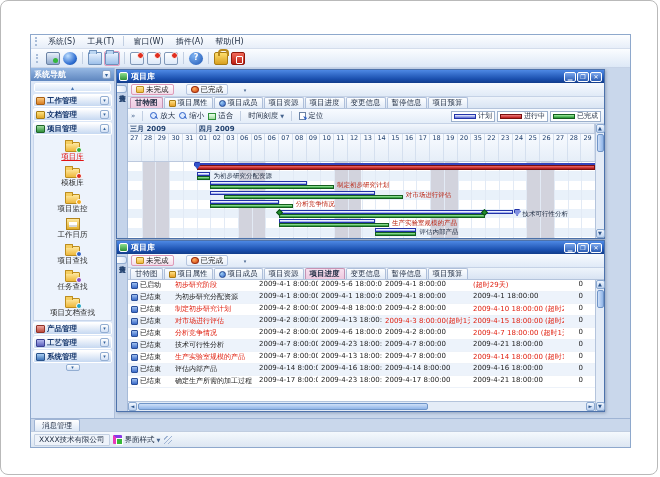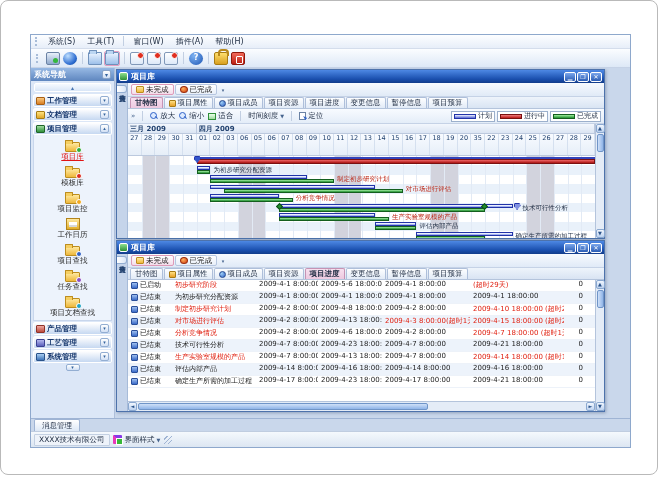--- a/index.html
+++ b/index.html
@@ -81,21 +81,21 @@
   .cw-title{height:13px;flex:0 0 auto;background:linear-gradient(#4d88e4,#1a4fae 70%,#123c8a);display:flex;align-items:center;gap:3px;padding:0 2px;}
   .cw-ico{width:9px;height:9px;background:linear-gradient(#8fe08f,#2c9038);border:1px solid #fff;border-radius:2px;}
   .cw-title .t{flex:1;color:#fff;font-size:8px;font-weight:bold;white-space:nowrap;overflow:hidden;}
   .cw-btns{display:flex;gap:1px;}
   .cw-btn{width:12px;height:10px;background:linear-gradient(#7aa6ec,#2a5cb4);border:1px solid #fff;border-radius:2px;color:#fff;font-size:6px;line-height:8px;text-align:center;cursor:default;}
   .cw-body{flex:1;display:flex;min-height:0;background:#dfe9f6;}
   .vtabs{width:11px;flex:0 0 auto;background:#c5d4ea;border-right:1px solid #a7bbd8;padding-top:2px;display:flex;flex-direction:column;align-items:center;}
   .vtab{writing-mode:vertical-rl;font-size:7px;line-height:9px;color:#21416e;background:linear-gradient(90deg,#ffffff,#dbe7f7);border:1px solid #93aed2;border-left:none;border-radius:0 3px 3px 0;padding:3px 0;}
   .cw-content{flex:1;display:flex;flex-direction:column;min-width:0;min-height:0;}
 
-  .btnrow{height:14px;flex:0 0 auto;display:flex;align-items:center;gap:1px;padding:0 3px;background:linear-gradient(#f7fafe,#e0eaf7);border-bottom:1px solid #c5d2e6;}
+  .btnrow{height:14px;flex:0 0 auto;display:flex;align-items:center;gap:12px;padding:0 3px;background:linear-gradient(#f7fafe,#e0eaf7);border-bottom:1px solid #c5d2e6;}
   .filter-btn{height:11px;display:flex;align-items:center;gap:2px;font-size:7.5px;color:#222;padding:0 4px;border:1px solid #b6c6e0;border-radius:2px;background:linear-gradient(#ffffff,#e8eff9);}
   .filter-btn.active{border-color:#de9ab8;background:linear-gradient(#fff,#f3dcea);}
   .f-ic{width:8px;height:7px;background:linear-gradient(#ffe9a0,#eeb83c);border:1px solid #bd8d1e;border-radius:1px;}
   [data-name="completed-ball-icon"]{background:radial-gradient(circle at 35% 30%,#ffb35e,#d03a10);border:1px solid #9a2a0a;border-radius:50%;}
   .more-btn{width:10px;height:11px;font-size:5px;line-height:10px;text-align:center;color:#46648e;border:1px solid transparent;}
 
   .tabrow{height:12px;flex:0 0 auto;display:flex;align-items:flex-end;gap:1px;padding:0 2px;background:linear-gradient(#eef4fb,#d9e4f3);border-bottom:1px solid #b4c4dc;}
   .tab{height:11px;padding:0 4px;font-size:7.5px;display:flex;align-items:center;gap:2px;background:linear-gradient(#fdfeff,#e2ebf7);border:1px solid #aebfda;border-bottom:none;border-radius:2px 2px 0 0;color:#1c2a40;white-space:nowrap;cursor:default;}
   .tab.active{background:linear-gradient(#f7e0ef,#edc9e0);border-color:#c693b4;font-weight:bold;}
   .tab-ic{width:7px;height:7px;background:linear-gradient(#ffe083,#e8a026);border:1px solid #a87c14;border-radius:1px;}
@@ -115,21 +115,21 @@
   .legend-chip{display:flex;align-items:center;gap:2px;border:1px solid #9cb0cc;background:#fff;padding:0 2px;height:11px;font-size:7px;}
   .l-bar{width:22px;height:5px;border:1px solid #223;}
   .lb0{border-color:#2233a8;background:linear-gradient(#eef2ff,#5566d4);}
   .lb1{border-color:#7a1010;background:linear-gradient(#f08080,#bb1818);}
   .lb2{border-color:#145f1e;background:linear-gradient(#9fef9f,#1f8f2e);}
 
   .gantt-wrap{flex:1;display:flex;min-height:0;background:#fff;}
   .gantt-main{flex:1;display:flex;flex-direction:column;min-width:0;position:relative;}
   .month-row{height:10px;flex:0 0 auto;display:flex;background:linear-gradient(#f3f7fd,#dbe5f3);border-bottom:1px solid #bcc9de;font-size:7px;font-weight:bold;color:#21416e;}
   .month{border-right:1px solid #bcc9de;padding-left:2px;display:flex;align-items:center;white-space:nowrap;overflow:hidden;}
-  .day-row{height:22px;flex:0 0 auto;display:flex;background:linear-gradient(#f8fbff,#e6eef8);border-bottom:1px solid #bcc9de;}
+  .day-row{height:28px;flex:0 0 auto;display:flex;background:linear-gradient(#f8fbff,#e6eef8);border-bottom:1px solid #bcc9de;}
   .day{font-size:6.5px;color:#21416e;text-align:center;line-height:9px;border-right:1px solid #d5e0ef;overflow:hidden;}
   .chart{flex:1;position:relative;background:#fff;overflow:hidden;}
   .wk{position:absolute;top:0;bottom:0;background:#d2d3dd;}
   .rowband{position:absolute;left:0;right:0;background:#e9f1fa;}
   .vline{position:absolute;top:0;bottom:0;width:1px;background:#e2eaf5;}
   .bar{position:absolute;}
   .pbar{height:4px;border:1px solid #2233a8;background:linear-gradient(#f2f5ff 20%,#7f93e8);}
   .dbar{height:4px;border:1px solid #145f1e;background:linear-gradient(#a8efa8,#1f8f2e);}
   .redbar{height:5px;border:1px solid #7a1010;background:linear-gradient(#f06868,#aa1212);}
   .blueline{height:2px;background:#3344bb;}

